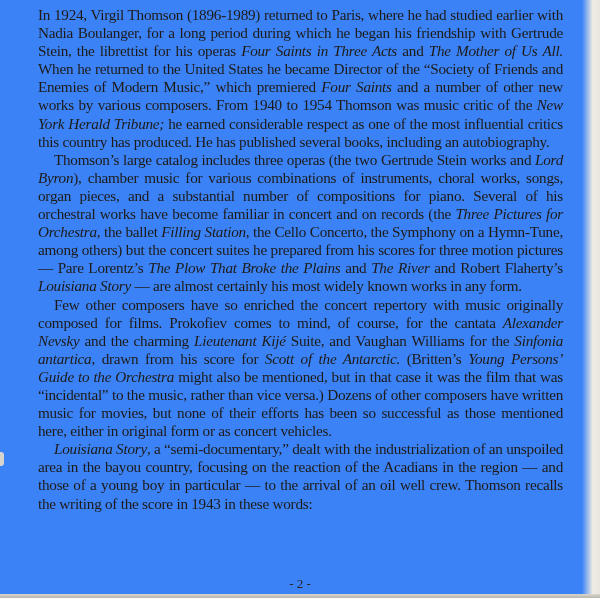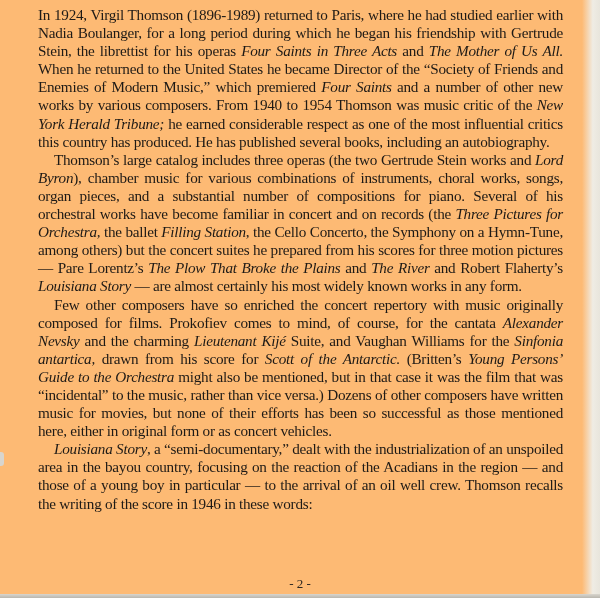--- a/index.html
+++ b/index.html
@@ -12,21 +12,21 @@
     background: #fbf8f1;
     position: relative;
     overflow: hidden;
     font-family: "Liberation Serif", "DejaVu Serif", serif;
     color: #1e1a16;
   }
   .page {
     position: absolute;
     left: 0; top: 0;
     width: 600px; height: 598px;
-    background: #fdba74;
+    background: #3b82f6;
   }
   .right-shade {
     position: absolute;
     right: 0; top: 0;
     width: 18px; height: 598px;
     background: linear-gradient(to right, rgba(252,250,244,0), #efece4 60%, #e8e5dc);
   }
   .bottom-edge {
     position: absolute;
     left: 0; bottom: 0;
@@ -73,19 +73,19 @@
   }
 </style>
 </head>
 <body>
 
 <div class="page">
   <div class="text-block">
     <p class="para first"><span>In 1924, Virgil Thomson (1896-1989) returned to Paris, where he had studied earlier with Nadia Boulanger, for a long period during which he began his friendship with Gertrude Stein, the librettist for his operas </span><em>Four Saints in Three Acts</em><span> and </span><em>The Mother of Us All.</em><span> When he returned to the United States he became Director of the “Society of Friends and Enemies of Modern Music,” which premiered </span><em>Four Saints</em><span> and a number of other new works by various composers. From 1940 to 1954 Thomson was music critic of the </span><em>New York Herald Tribune;</em><span> he earned considerable respect as one of the most influential critics this country has produced. He has published several books, including an autobiography.</span></p>
     <p class="para"><span>Thomson’s large catalog  includes three operas (the two Gertrude Stein works and </span><em>Lord Byron</em><span>), chamber music for various combinations of instruments, choral works, songs, organ pieces, and a substantial number of compositions for piano. Several of his orchestral works have become familiar in concert and on records (the </span><em>Three Pictures for Orchestra,</em><span> the ballet </span><em>Filling Station</em><span>, the Cello Concerto, the Symphony on a Hymn-Tune, among others) but the concert suites he prepared from his scores for three motion pictures — Pare Lorentz’s </span><em>The Plow That Broke the Plains</em><span> and </span><em>The River</em><span> and Robert Flaherty’s </span><em>Louisiana Story</em><span> — are almost certainly his most widely known works in any form.</span></p>
     <p class="para"><span>Few other composers have so enriched the concert repertory with music originally com­posed for films. Prokofiev comes to mind, of course, for the cantata </span><em>Alexander Nevsky</em><span> and the charming </span><em>Lieutenant Kijé</em><span> Suite, and Vaughan Williams for the </span><em>Sinfonia antartica,</em><span> drawn from his score for </span><em>Scott of the Antarctic.</em><span> (Britten’s </span><em>Young Persons’ Guide to the Orchestra</em><span> might also be mentioned, but in that case it was the film that was “incidental” to the music, rather than vice versa.) Dozens of other composers have written music for movies, but none of their efforts has been so successful as those mentioned here, either in original form or as concert vehicles.</span></p>
-    <p class="para"><em>Louisiana Story</em><span>, a “semi-documentary,” dealt with the industrialization of an unspoiled area in the bayou country, focusing on the reaction of the Acadians in the region — and those of a young boy in particular — to the arrival of an oil well crew. Thomson recalls the writing of the score in 1946 in these words:</span></p>
+    <p class="para"><em>Louisiana Story</em><span>, a “semi-documentary,” dealt with the industrialization of an unspoiled area in the bayou country, focusing on the reaction of the Acadians in the region — and those of a young boy in particular — to the arrival of an oil well crew. Thomson recalls the writing of the score in 1943 in these words:</span></p>
   </div>
   <div class="page-number">- 2 -</div>
 </div>
 <div class="right-shade"></div>
 <div class="left-mark"></div>
 <div class="bottom-edge"></div>
 
 </body></html>

